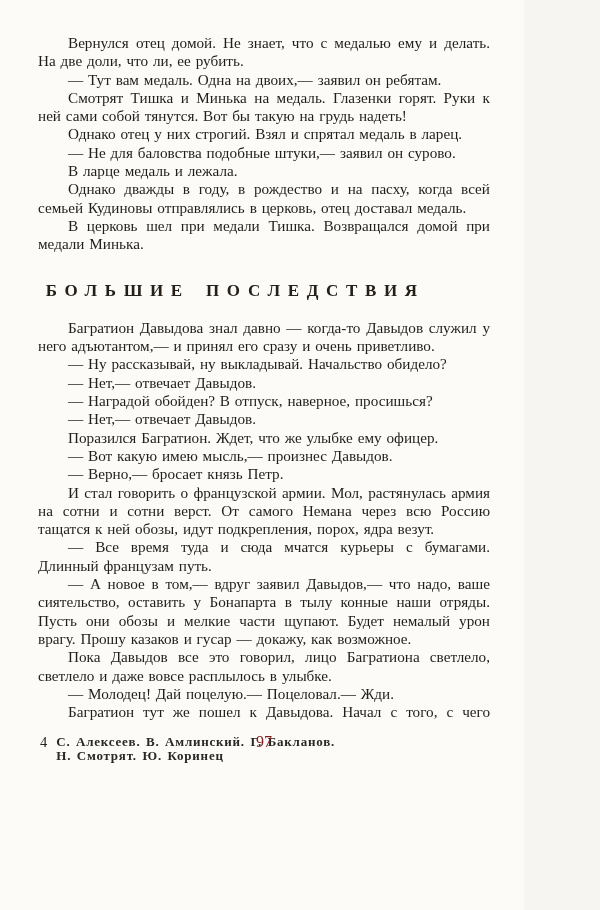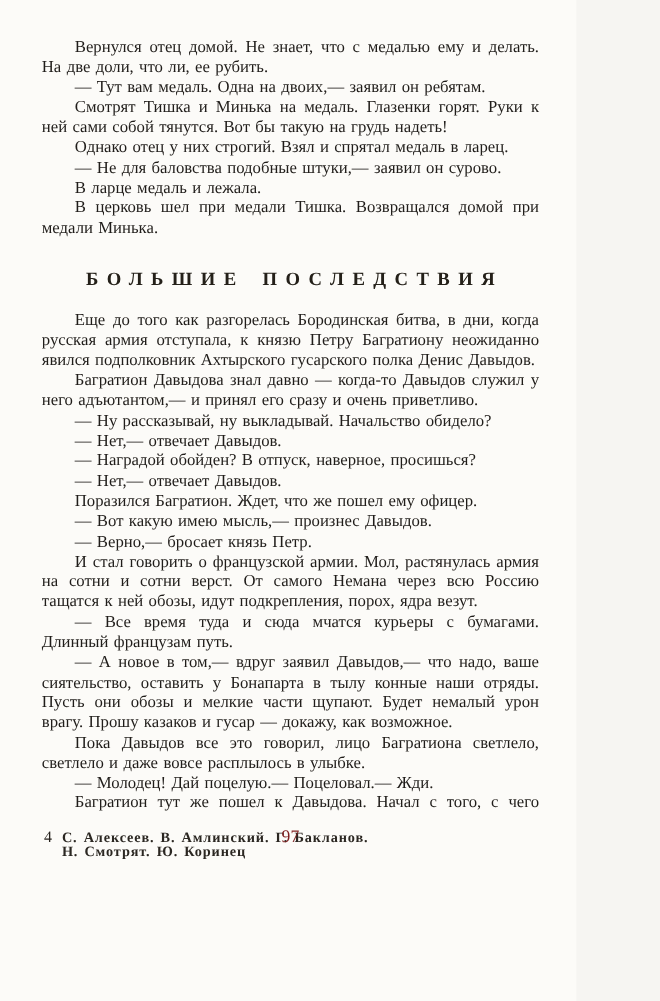--- a/index.html
+++ b/index.html
@@ -22,21 +22,21 @@
   }
   .para {
     margin: 0;
     text-indent: 30px;
     text-align: justify;
     word-spacing: 0.07em;
   }
   .para.force-last-justify { text-align-last: justify; }
   .chapter-title {
     margin: 28px 0 19px 0;
-    text-align: center;
+    text-align: left;
     font-size: 17px;
     font-weight: bold;
     letter-spacing: 0.45em;
     text-indent: 0.45em;
     word-spacing: 0.25em;
     color: #242019;
   }
   .page-footer {
     position: relative;
     margin-top: 14px;
@@ -74,31 +74,31 @@
 
 <div class="book-page">
   <div class="text-block">
 
     <p class="para">Вернулся отец домой. Не знает, что с медалью ему и делать. На две доли, что ли, ее рубить.</p>
     <p class="para">— Тут вам медаль. Одна на двоих,— заявил он ребятам.</p>
     <p class="para">Смотрят Тишка и Минька на медаль. Глазенки горят. Руки к ней сами собой тянутся. Вот бы такую на грудь надеть!</p>
     <p class="para">Однако отец у них строгий. Взял и спрятал медаль в ларец.</p>
     <p class="para">— Не для баловства подобные штуки,— заявил он сурово.</p>
     <p class="para">В ларце медаль и лежала.</p>
+    <p class="para">Однако дважды в году, в рождество и на пасху, когда всей семьей Кудиновы отправлялись в церковь, отец доставал медаль.</p>
     <p class="para">В церковь шел при медали Тишка. Возвращался домой при медали Минька.</p>
 
     <h2 class="chapter-title">БОЛЬШИЕ ПОСЛЕДСТВИЯ</h2>
 
-    <p class="para">Еще до того как разгорелась Бородинская битва, в дни, когда русская армия отступала, к князю Петру Багратиону неожиданно явился подполковник Ахтырского гусарского полка Денис Давыдов.</p>
     <p class="para">Багратион Давыдова знал давно — когда-то Давыдов служил у него адъютантом,— и принял его сразу и очень приветливо.</p>
     <p class="para">— Ну рассказывай, ну выкладывай. Начальство обидело?</p>
     <p class="para">— Нет,— отвечает Давыдов.</p>
     <p class="para">— Наградой обойден? В отпуск, наверное, просишься?</p>
     <p class="para">— Нет,— отвечает Давыдов.</p>
-    <p class="para">Поразился Багратион. Ждет, что же пошел ему офицер.</p>
+    <p class="para">Поразился Багратион. Ждет, что же улыбке ему офицер.</p>
     <p class="para">— Вот какую имею мысль,— произнес Давыдов.</p>
     <p class="para">— Верно,— бросает князь Петр.</p>
     <p class="para">И стал говорить о французской армии. Мол, растянулась армия на сотни и сотни верст. От самого Немана через всю Россию тащатся к ней обозы, идут подкрепления, порох, ядра везут.</p>
     <p class="para">— Все время туда и сюда мчатся курьеры с бумагами. Длинный французам путь.</p>
     <p class="para">— А новое в том,— вдруг заявил Давыдов,— что надо, ваше сиятельство, оставить у Бонапарта в тылу конные наши отряды. Пусть они обозы и мелкие части щупают. Будет немалый урон врагу. Прошу казаков и гусар — докажу, как возможное.</p>
     <p class="para">Пока Давыдов все это говорил, лицо Багратиона светлело, светлело и даже вовсе расплылось в улыбке.</p>
     <p class="para">— Молодец! Дай поцелую.— Поцеловал.— Жди.</p>
     <p class="para force-last-justify">Багратион тут же пошел к Давыдова. Начал с того, с чего</p>
 
   </div>

